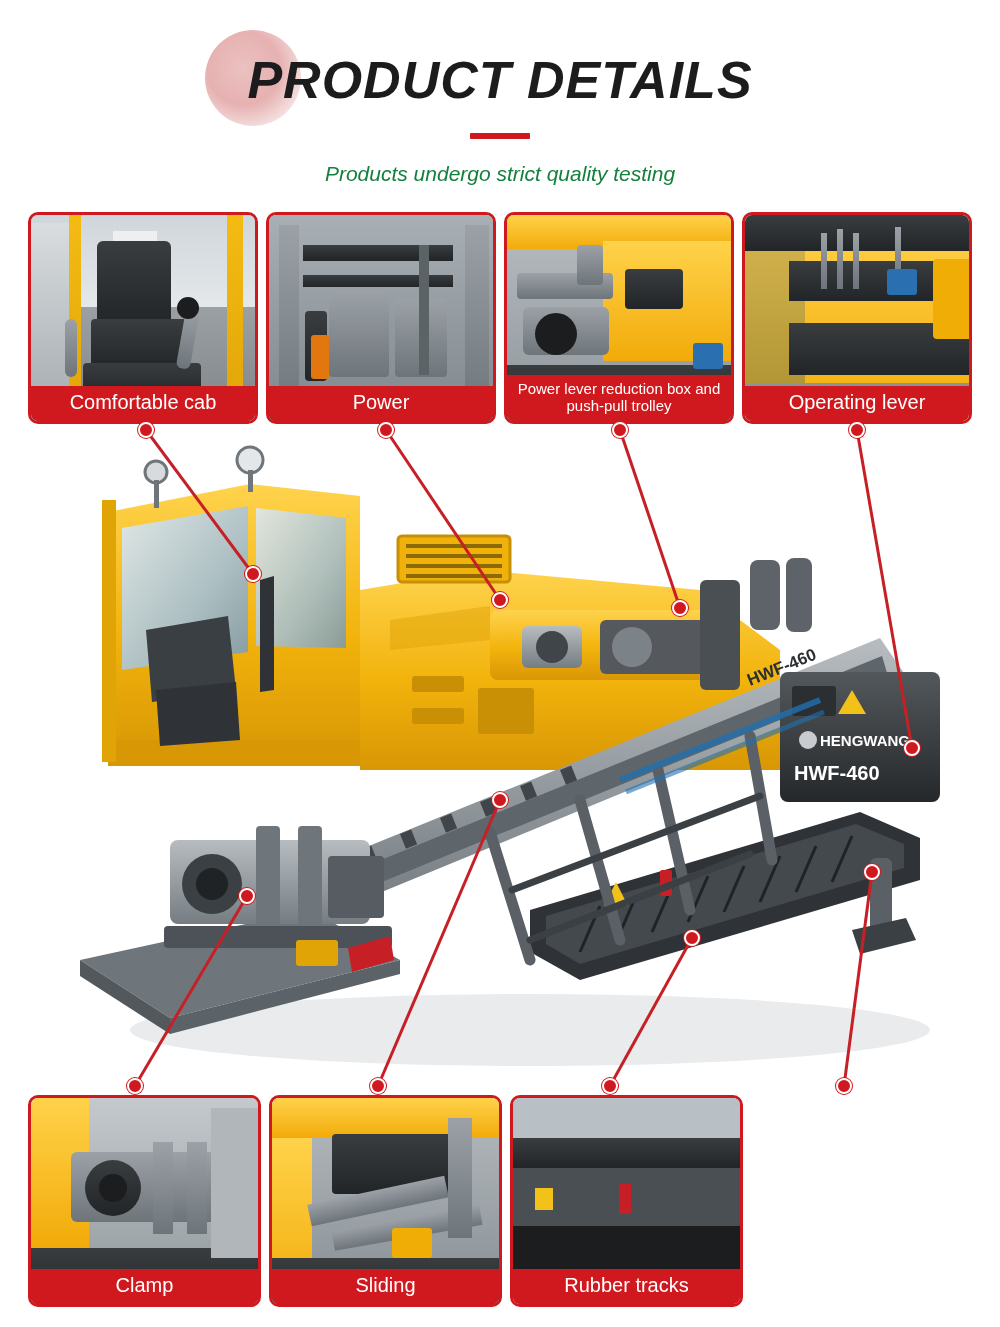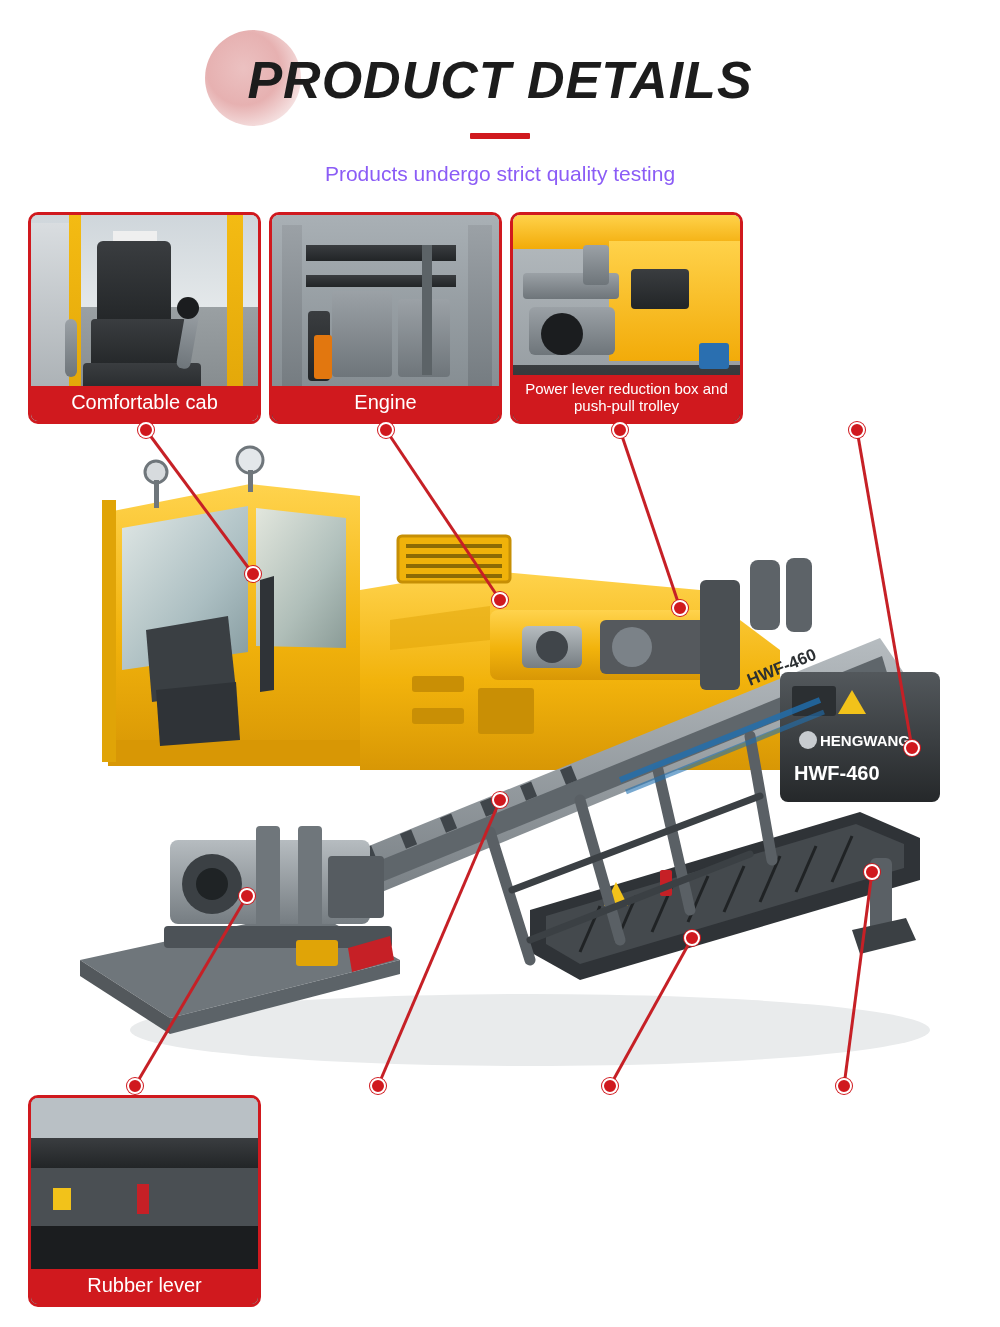--- a/index.html
+++ b/index.html
@@ -47,21 +47,22 @@
     height: 6px;
     background: #d0191e;
     border-radius: 1px;
   }
   .subtitle {
     position: absolute;
     left: 0; right: 0;
     top: 162px;
     text-align: center;
     font-size: 21px;
-    color: #8b5cf6;
+    font-style: italic;
+    color: #15803d;
   }
 
   
   .card-row {
     position: absolute;
     left: 28px;
     width: 944px;
     display: flex;
     gap: 8px;
   }
@@ -165,39 +166,56 @@
       <div class="ph steel" style="left:196px;top:10px;width:24px;height:192px;"></div>
       <div class="ph dark" style="left:34px;top:30px;width:150px;height:16px;"></div>
       <div class="ph dark" style="left:34px;top:60px;width:150px;height:12px;"></div>
       <div class="ph steel" style="left:60px;top:76px;width:60px;height:86px;border-radius:4px;"></div>
       <div class="ph steel" style="left:126px;top:84px;width:52px;height:78px;border-radius:4px;"></div>
       <div class="ph dark" style="left:36px;top:96px;width:22px;height:70px;border-radius:4px;"></div>
       <div class="ph" style="left:42px;top:120px;width:18px;height:44px;background:#e2770f;border-radius:3px;"></div>
       <div class="ph dark" style="left:0;top:176px;width:233px;height:36px;"></div>
       <div class="ph" style="left:150px;top:30px;width:10px;height:130px;background:#5c6367;"></div>
     </div>
-    <div class="caption">Engine</div>
+    <div class="caption">Power</div>
   </div>
 
   <div class="card">
     <div class="photo">
       <div class="ph" style="left:0;top:0;width:233px;height:212px;background:linear-gradient(#b7bdc1,#8d9499);"></div>
       <div class="ph yellow2" style="left:0;top:0;width:233px;height:34px;"></div>
       <div class="ph yellow2" style="left:96px;top:26px;width:137px;height:120px;"></div>
       <div class="ph dark" style="left:118px;top:54px;width:58px;height:40px;border-radius:4px;"></div>
       <div class="ph steel" style="left:10px;top:58px;width:96px;height:26px;border-radius:4px;"></div>
       <div class="ph steel" style="left:16px;top:92px;width:86px;height:48px;border-radius:6px;"></div>
       <div class="ph black" style="left:28px;top:98px;width:42px;height:42px;border-radius:50%;"></div>
       <div class="ph steel" style="left:70px;top:30px;width:26px;height:40px;border-radius:4px;"></div>
       <div class="ph dark" style="left:0;top:150px;width:233px;height:62px;"></div>
       <div class="ph" style="left:186px;top:128px;width:30px;height:26px;background:#2a6fb0;border-radius:3px;"></div>
     </div>
     <div class="caption small">Power lever reduction box and push-pull trolley</div>
   </div>
 
+  <div class="card">
+    <div class="photo">
+      <div class="ph yellow2" style="left:0;top:0;width:233px;height:212px;"></div>
+      <div class="ph dark" style="left:0;top:0;width:233px;height:36px;"></div>
+      <div class="ph" style="left:0;top:36px;width:60px;height:176px;background:linear-gradient(#cfb04b,#a98d2f);"></div>
+      <div class="ph dark" style="left:44px;top:46px;width:150px;height:40px;"></div>
+      <div class="ph dark" style="left:44px;top:108px;width:190px;height:52px;"></div>
+      <div class="ph steel" style="left:76px;top:18px;width:6px;height:56px;"></div>
+      <div class="ph steel" style="left:92px;top:14px;width:6px;height:60px;"></div>
+      <div class="ph steel" style="left:108px;top:18px;width:6px;height:56px;"></div>
+      <div class="ph steel" style="left:150px;top:12px;width:6px;height:62px;"></div>
+      <div class="ph" style="left:142px;top:54px;width:30px;height:26px;background:#2a6fb0;border-radius:3px;"></div>
+      <div class="ph" style="left:188px;top:44px;width:46px;height:80px;background:#f0ad06;border-radius:4px;"></div>
+      <div class="ph" style="left:0;top:168px;width:233px;height:44px;background:#8d9499;"></div>
+    </div>
+    <div class="caption">Operating lever</div>
+  </div>
 </div>
 
 <div class="hero">
   <svg width="900" height="640" viewBox="0 0 900 640">
     <defs>
       <linearGradient id="yel" x1="0" y1="0" x2="0" y2="1">
         <stop offset="0%" stop-color="#ffd34d"></stop>
           <stop offset="55%" stop-color="#f2b30c"></stop>
           <stop offset="100%" stop-color="#d89705"></stop>
       </linearGradient>
@@ -364,29 +382,57 @@
 <div class="dot" style="left:684px;top:930px;"></div>
 <div class="dot" style="left:864px;top:864px;"></div>
 
 <div class="dot" style="left:127px;top:1078px;"></div>
 <div class="dot" style="left:370px;top:1078px;"></div>
 <div class="dot" style="left:602px;top:1078px;"></div>
 <div class="dot" style="left:836px;top:1078px;"></div>
 
 <div class="card-row bottom">
 
-
+  <div class="card">
+    <div class="photo">
+      <div class="ph" style="left:0;top:0;width:233px;height:212px;background:linear-gradient(#c3c9cd,#8e9599);"></div>
+      <div class="ph yellow2" style="left:0;top:0;width:58px;height:150px;"></div>
+      <div class="ph steel" style="left:40px;top:54px;width:170px;height:70px;border-radius:6px;"></div>
+      <div class="ph dark" style="left:54px;top:62px;width:56px;height:56px;border-radius:50%;"></div>
+      <div class="ph black" style="left:68px;top:76px;width:28px;height:28px;border-radius:50%;"></div>
+      <div class="ph steel" style="left:122px;top:44px;width:20px;height:92px;"></div>
+      <div class="ph steel" style="left:156px;top:44px;width:20px;height:92px;"></div>
+      <div class="ph dark" style="left:0;top:150px;width:233px;height:62px;"></div>
+      <div class="ph" style="left:180px;top:10px;width:53px;height:150px;background:#b0b6ba;"></div>
+    </div>
+    <div class="caption">Clamp</div>
+  </div>
+
+  <div class="card">
+    <div class="photo">
+      <div class="ph" style="left:0;top:0;width:233px;height:212px;background:linear-gradient(#b5bbbf,#868d92);"></div>
+      <div class="ph yellow2" style="left:0;top:0;width:233px;height:40px;"></div>
+      <div class="ph yellow2" style="left:0;top:40px;width:40px;height:172px;"></div>
+      <div class="ph dark" style="left:60px;top:36px;width:120px;height:60px;border-radius:4px;"></div>
+      <div class="ph steel" style="left:36px;top:92px;width:140px;height:22px;transform:rotate(-12deg);"></div>
+      <div class="ph steel" style="left:60px;top:120px;width:150px;height:20px;transform:rotate(-10deg);"></div>
+      <div class="ph" style="left:120px;top:130px;width:40px;height:30px;background:#f0ad06;border-radius:3px;"></div>
+      <div class="ph dark" style="left:0;top:160px;width:233px;height:52px;"></div>
+      <div class="ph steel" style="left:176px;top:20px;width:24px;height:120px;"></div>
+    </div>
+    <div class="caption">Sliding</div>
+  </div>
 
   <div class="card">
     <div class="photo">
       <div class="ph" style="left:0;top:0;width:233px;height:212px;background:linear-gradient(#9aa1a6,#7c8388);"></div>
       <div class="ph dark" style="left:0;top:40px;width:233px;height:30px;"></div>
       <div class="ph" style="left:0;top:70px;width:233px;height:68px;background:#4a4f53;"></div>
       <div class="ph black" style="left:0;top:128px;width:233px;height:44px;"></div>
       <div class="ph" style="left:22px;top:90px;width:18px;height:22px;background:#f2c21a;"></div>
       <div class="ph" style="left:106px;top:86px;width:12px;height:30px;background:#c62026;"></div>
       <div class="ph" style="left:0;top:172px;width:233px;height:40px;background:linear-gradient(#8d8177,#6f675f);"></div>
       <div class="ph" style="left:0;top:0;width:233px;height:40px;background:#b9c0c5;"></div>
     </div>
-    <div class="caption">Rubber lever</div>
+    <div class="caption">Rubber tracks</div>
   </div>
 
 </div>
 
 </body></html>

